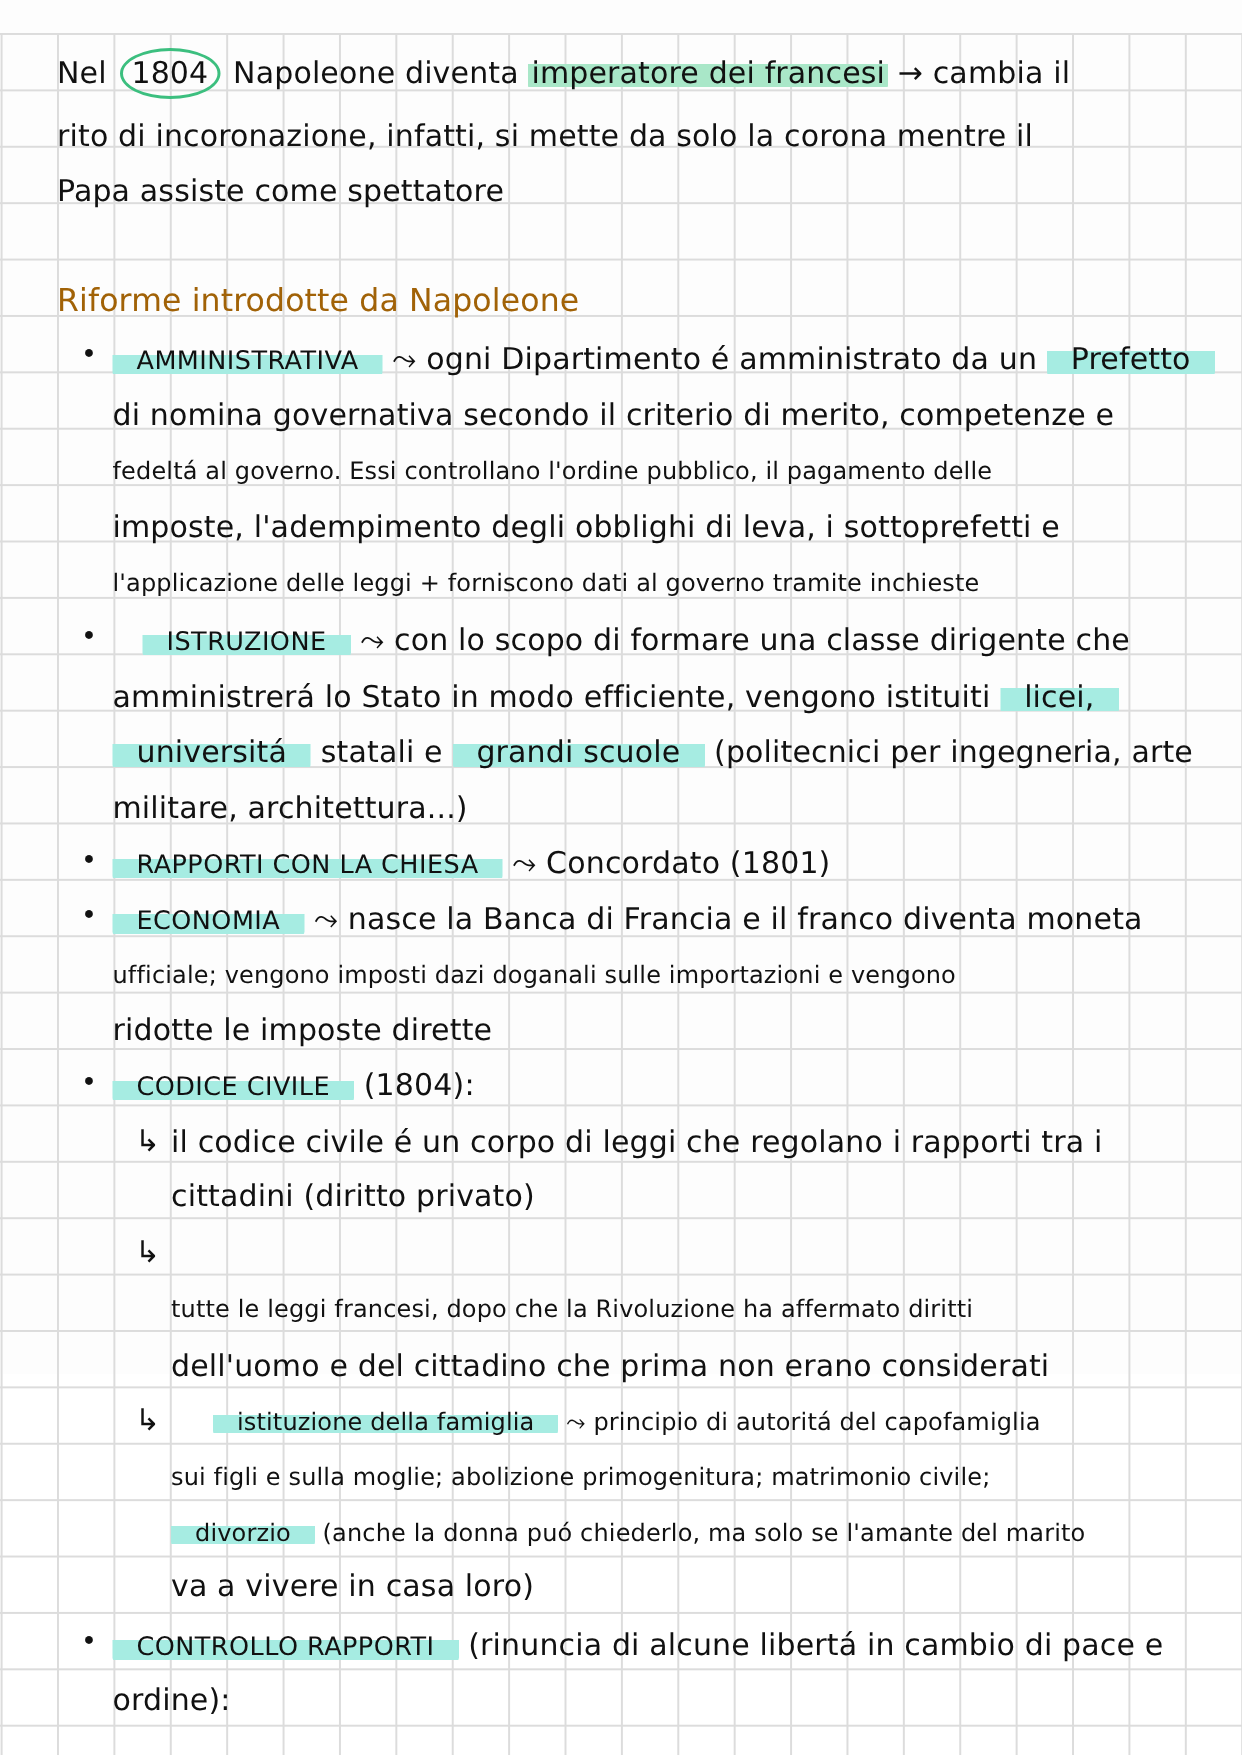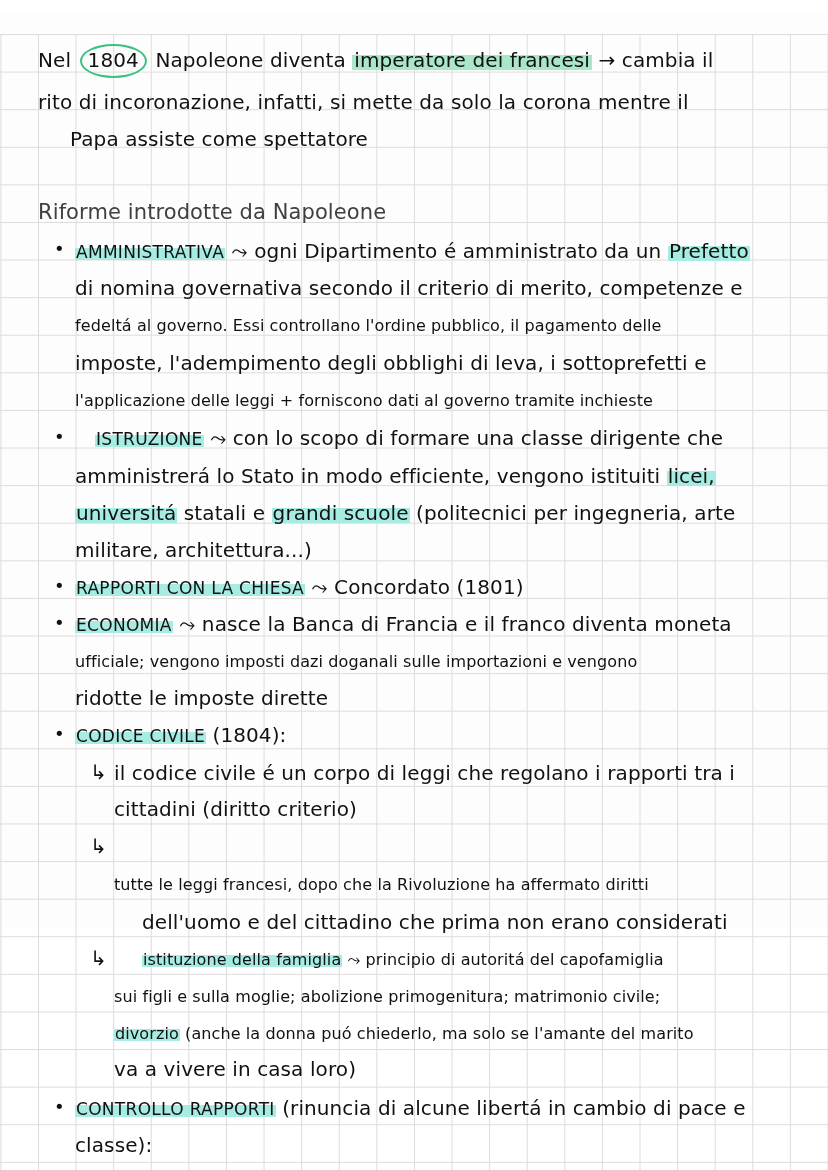--- a/index.html
+++ b/index.html
@@ -11,21 +11,21 @@
     height: 1170px;
     overflow: hidden;
     background: #ffffff;
     position: relative;
     font-family: "DejaVu Sans", sans-serif;
     color: #111111;
   }
   .page {
     position: absolute;
     left: 0;
-    top: 12px;
+    top: 0;
     width: 828px;
     height: 916px;
     background-color: #fdfdfd;
   }
   .grid {
     position: absolute;
     left: 0;
     top: 22px;
     width: 828px;
     height: 1148px;
@@ -43,34 +43,34 @@
     white-space: nowrap;
     letter-spacing: 0.1px;
   }
   .hl-green {
     background: linear-gradient(to bottom, transparent 28%, #a9e7c8 28%, #a9e7c8 92%, transparent 92%);
     padding: 0 2px;
     border-radius: 3px;
   }
   .hl-teal {
     background: linear-gradient(to bottom, transparent 28%, #a6ece2 28%, #a6ece2 92%, transparent 92%);
-    padding: 0 1px;
+    padding: 0 16px;
     border-radius: 3px;
   }
   .circled {
     display: inline-block;
     border: 2px solid #3cbf7f;
     border-radius: 50%;
     padding: 0 6px;
     line-height: 28px;
     height: 30px;
     margin: 0 2px;
   }
   .title {
-    color: #404040;
+    color: #a16207;
     font-size: 21px;
   }
   .bullet {
     position: absolute;
     font-size: 18px;
     height: 37px;
     line-height: 37px;
   }
   .arrow-sub {
     position: absolute;
@@ -93,21 +93,21 @@
   <div class="grid"></div>
 
   <div class="line" style="left:38px; top:30px;">
     <span>Nel</span>
     <span class="circled">1804</span>
     <span>Napoleone diventa</span>
     <span class="hl-green">imperatore dei francesi</span>
     <span>→ cambia il</span>
   </div>
   <div class="line" style="left:38px; top:72px;">rito di incoronazione, infatti, si mette da solo la corona mentre il</div>
-  <div class="line" style="left:38px; top:109px;padding-left:32px;">Papa assiste come spettatore</div>
+  <div class="line" style="left:38px; top:109px;">Papa assiste come spettatore</div>
 
   <div class="line title" style="left:38px; top:182px;">Riforme introdotte da Napoleone</div>
 
   <div class="bullet" style="left:54px; top:218px;">•</div>
   <div class="line" style="left:75px; top:221px;">
     <span class="hl-teal caps">AMMINISTRATIVA</span>
     <span>⤳</span>
     <span>ogni Dipartimento é amministrato da un</span>
     <span class="hl-teal">Prefetto</span>
   </div>
@@ -151,38 +151,38 @@
   <div class="line" style="left:75px; top:668px;">ridotte le imposte dirette</div>
 
   <div class="bullet" style="left:54px; top:703px;">•</div>
   <div class="line" style="left:75px; top:705px;">
     <span class="hl-teal caps">CODICE CIVILE</span>
     <span>(1804):</span>
   </div>
 
   <div class="arrow-sub" style="left:90px; top:742px;">↳</div>
   <div class="line" style="left:114px; top:743px;">il codice civile é un corpo di leggi che regolano i rapporti tra i</div>
-  <div class="line" style="left:114px; top:779px;">cittadini (diritto criterio)</div>
+  <div class="line" style="left:114px; top:779px;">cittadini (diritto privato)</div>
 
   <div class="arrow-sub" style="left:90px; top:816px;">↳</div>
   <div class="line small" style="left:114px; top:854px;">tutte le leggi francesi, dopo che la Rivoluzione ha affermato diritti</div>
-  <div class="line" style="left:114px; top:892px;margin-left:28px;">dell'uomo e del cittadino che prima non erano considerati</div>
+  <div class="line" style="left:114px; top:892px;">dell'uomo e del cittadino che prima non erano considerati</div>
 
   <div class="arrow-sub" style="left:90px; top:928px;">↳</div>
   <div class="line small" style="left:114px; top:929px;margin-left:28px;">
     <span class="hl-teal">istituzione della famiglia</span>
     <span>⤳</span>
     <span>principio di autoritá del capofamiglia</span>
   </div>
   <div class="line small" style="left:114px; top:966px;">sui figli e sulla moglie; abolizione primogenitura; matrimonio civile;</div>
   <div class="line small" style="left:114px; top:1003px;">
     <span class="hl-teal">divorzio</span>
     <span>(anche la donna puó chiederlo, ma solo se l'amante del marito</span>
   </div>
   <div class="line" style="left:114px; top:1039px;text-align:right;">va a vivere in casa loro)</div>
 
   <div class="bullet" style="left:54px; top:1076px;">•</div>
   <div class="line" style="left:75px; top:1078px;">
     <span class="hl-teal caps">CONTROLLO RAPPORTI</span>
     <span>(rinuncia di alcune libertá in cambio di pace e</span>
   </div>
-  <div class="line" style="left:75px; top:1115px;">classe):</div>
+  <div class="line" style="left:75px; top:1115px;">ordine):</div>
 </div>
 
 </body></html>

